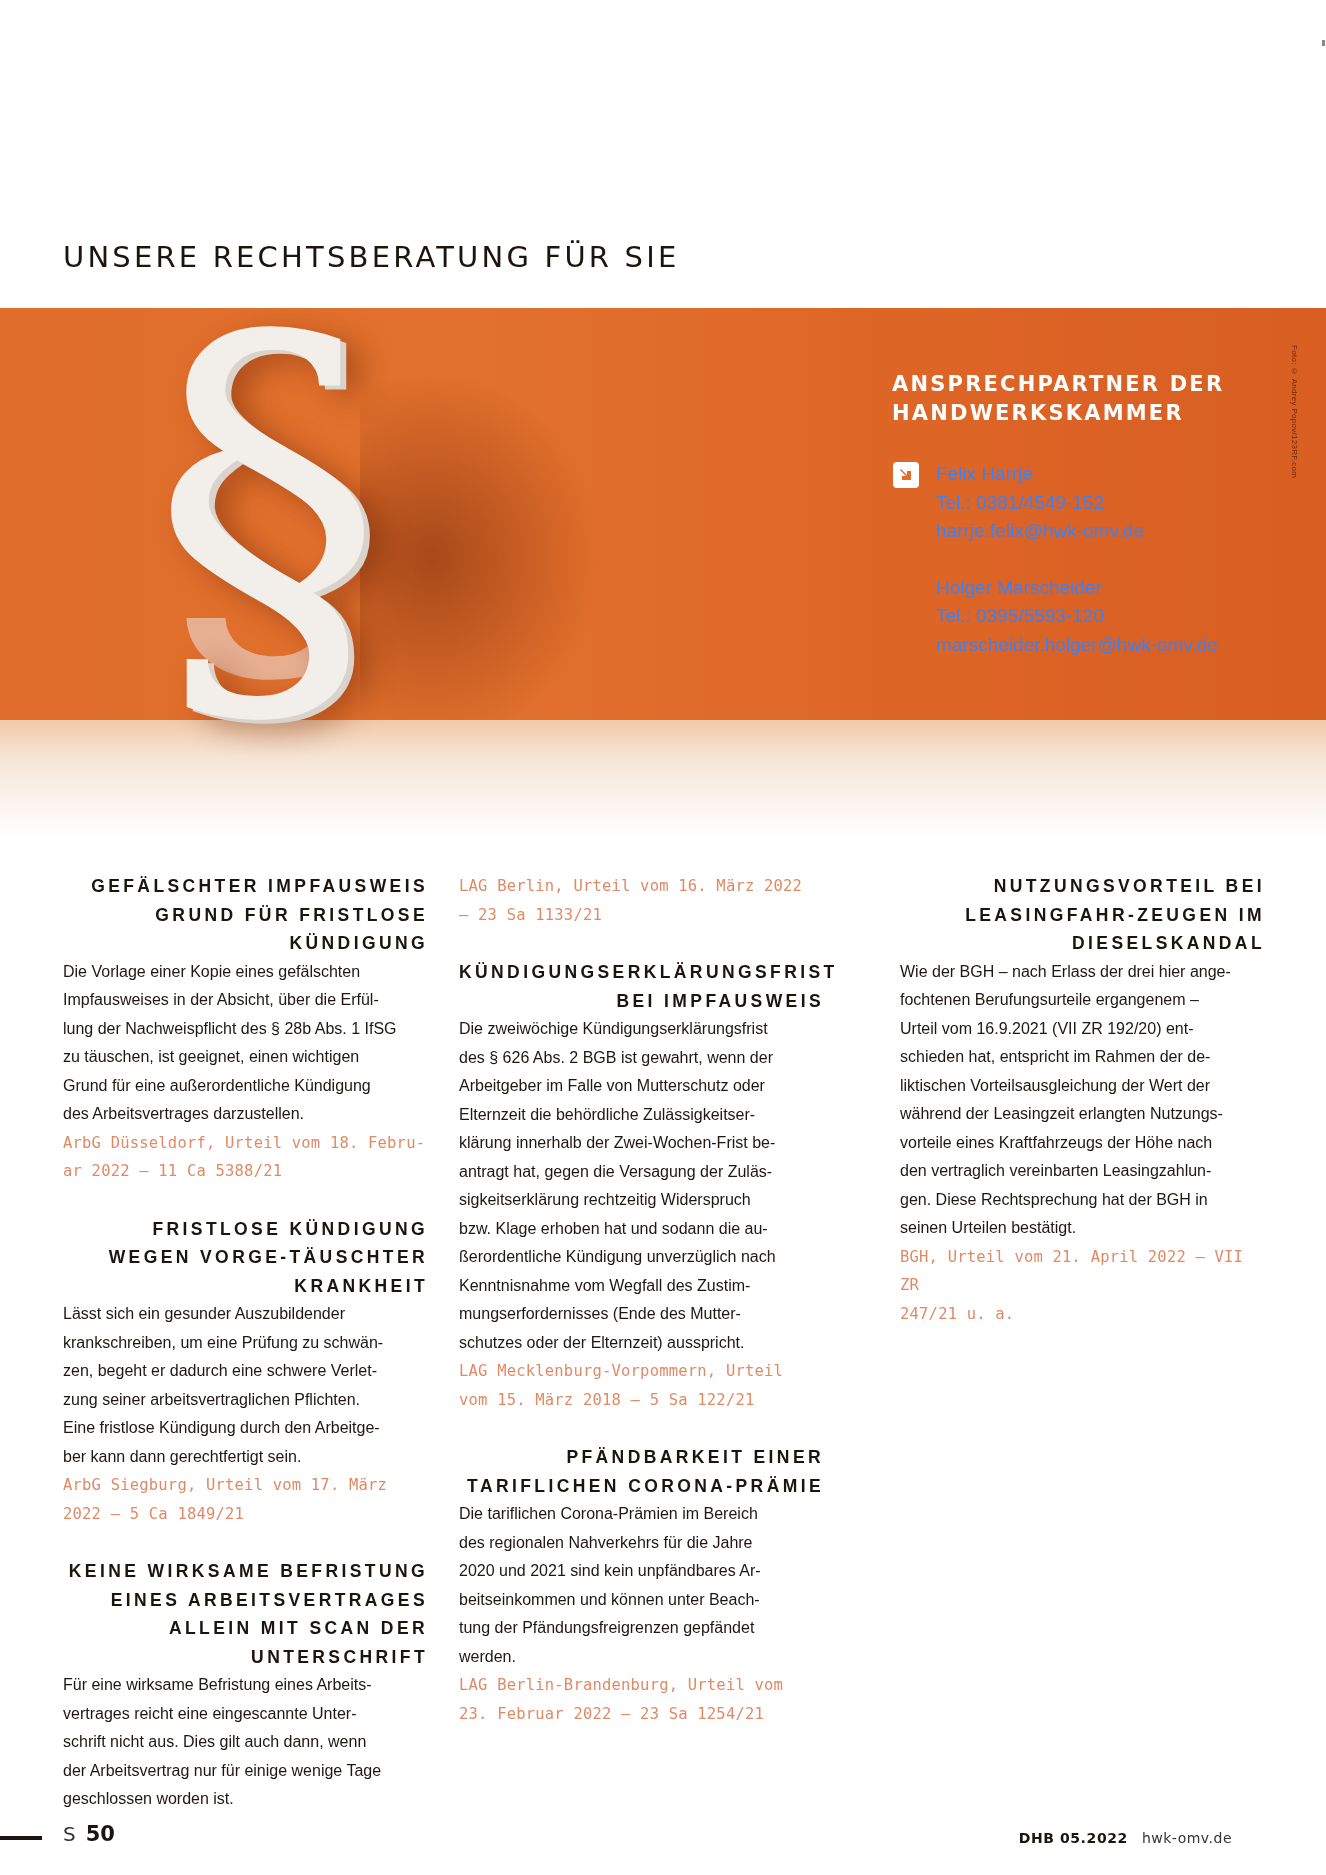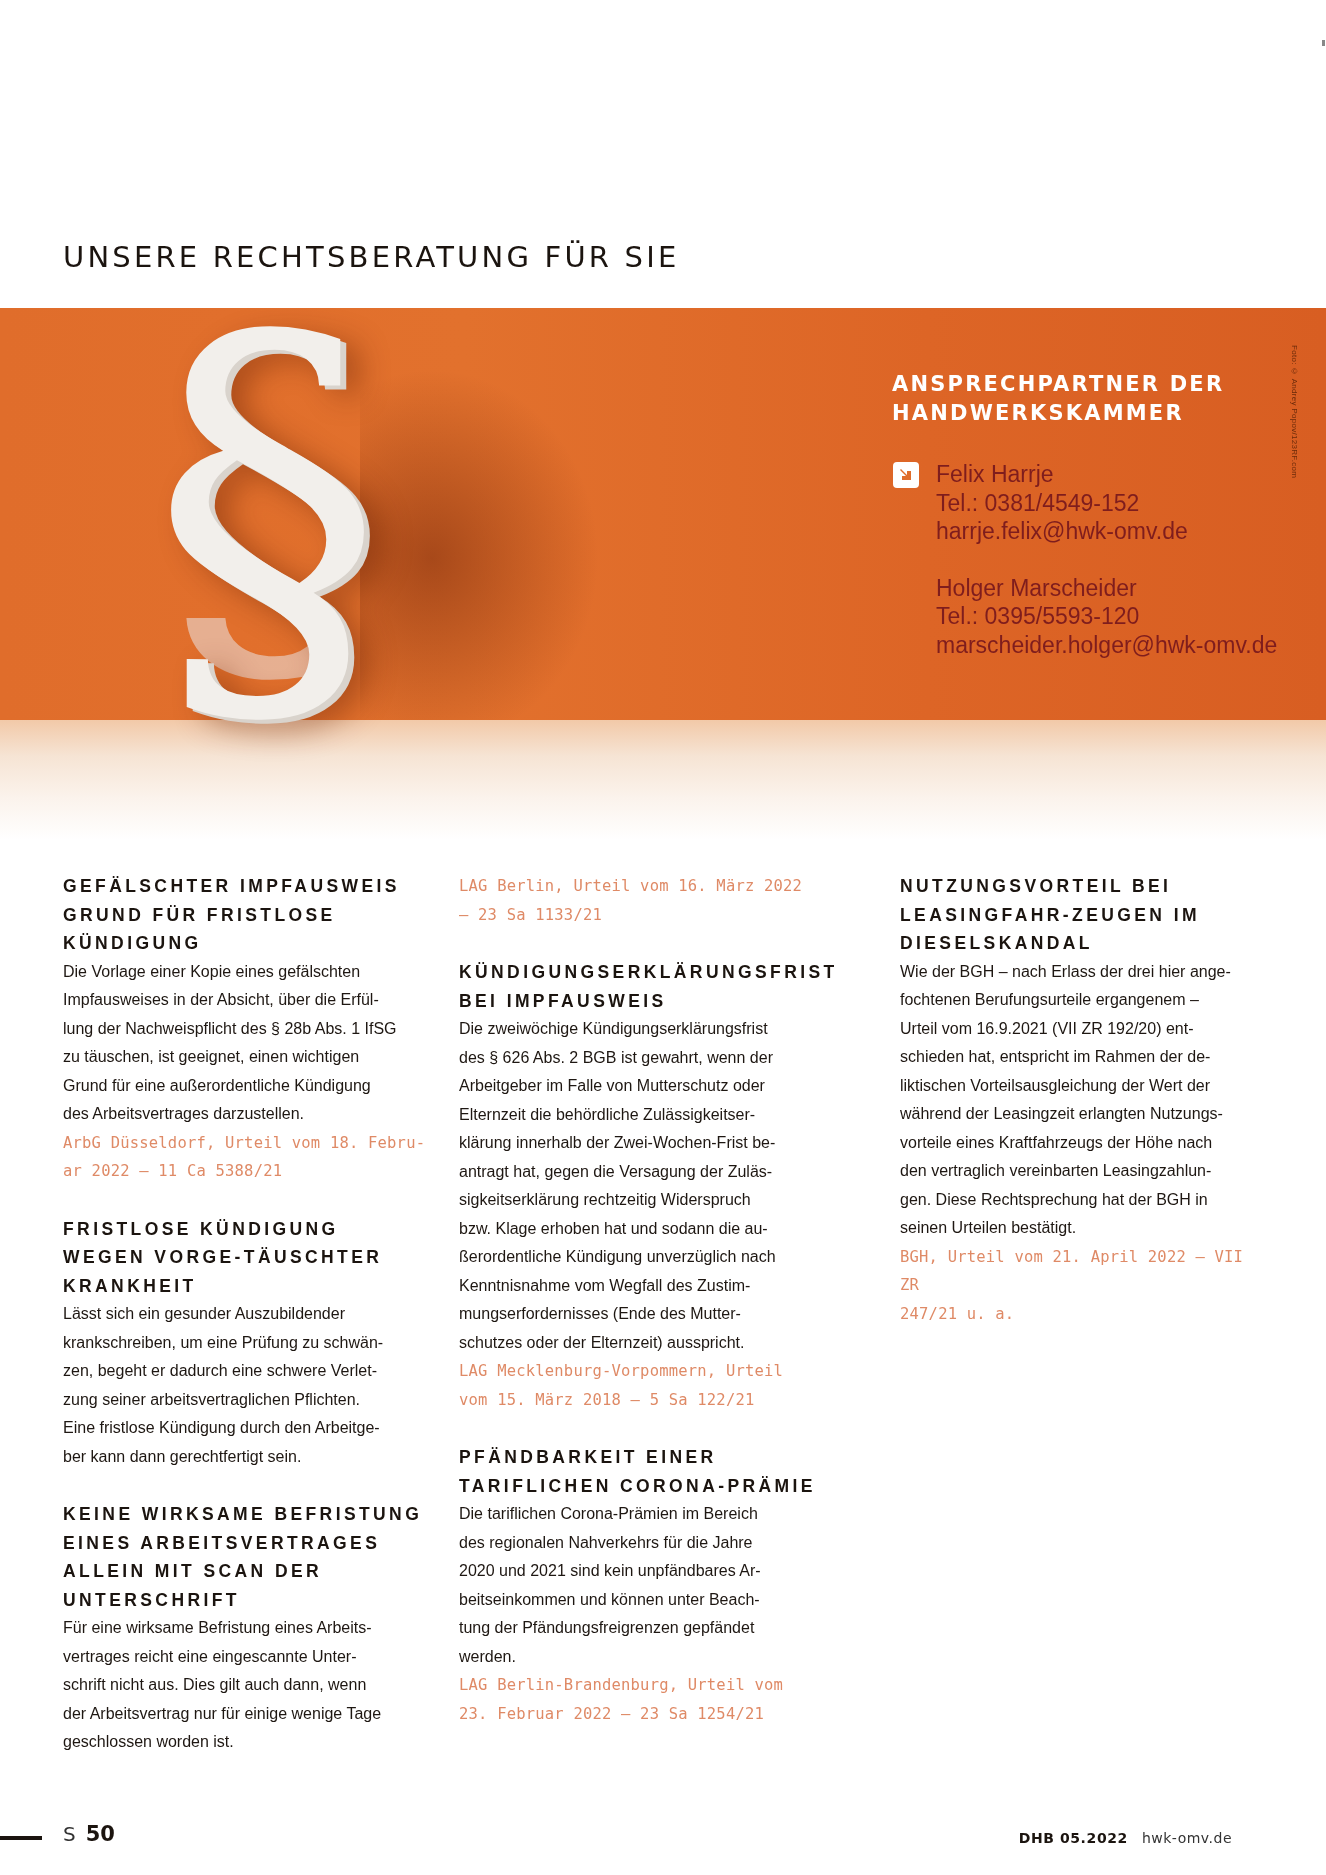--- a/index.html
+++ b/index.html
@@ -43,22 +43,22 @@
 
     .contact-box {
       position: absolute; left: 857px; top: 370px; width: 400px; color: #ffffff; margin-left: 35px;
     }
     .contact-title {
       font-family: "DejaVu Sans", sans-serif; font-weight: bold;
       font-size: 21px; letter-spacing: 2.2px; line-height: 29px;
     }
     .contact-person {
       position: relative; margin-top: 32px; padding-left: 44px;
-      font-family: "Liberation Sans", sans-serif; font-size: 23px; line-height: 28.5px;
-      color: #7f1d1d;
+      font-family: "Liberation Sans", sans-serif; font-size: 19px; line-height: 28.5px;
+      color: #3b82f6;
     }
     .contact-person + .contact-person { margin-top: 28px; }
     .arrow-icon {
       position: absolute; left: 1px; top: 2px; width: 26px; height: 26px;
       background: #ffffff; border-radius: 4px;
       display: flex; align-items: center; justify-content: center;
     }
 
     .photo-credit {
       position: absolute; left: 1290px; top: 345px;
@@ -67,21 +67,21 @@
     }
 
     .column { position: absolute; top: 872px; width: 365px; }
     .col-1 { left: 63px; }
     .col-2 { left: 459px; }
     .col-3 { left: 856px; margin-left: 44px; }
 
     .article { margin-bottom: 29px; }
     .article-heading {
       font-family: "Liberation Sans", sans-serif; font-weight: bold;
-      font-size: 17.5px; letter-spacing: 3.4px; line-height: 28.5px; color: #1b140f;
+      font-size: 17.5px; letter-spacing: 3.4px; line-height: 28.5px; color: #1b140f; text-align: right;
     }
     .article-body {
       font-family: "Liberation Sans", sans-serif;
       font-size: 16px; line-height: 28.5px; color: #1e1712;
       white-space: pre-line;
     }
     .article-citation {
       font-family: "DejaVu Sans Mono", monospace;
       font-size: 15.5px; line-height: 28.5px; color: #df8a66; letter-spacing: 0.2px;
       white-space: pre-line;
@@ -158,20 +158,22 @@
 ar 2022 – 11 Ca 5388/21</div>
   </div>
   <div class="article">
     <div class="article-heading">FRISTLOSE KÜNDIGUNG WEGEN VORGE-TÄUSCHTER KRANKHEIT</div>
     <div class="article-body">Lässt sich ein gesunder Auszubildender
 krankschreiben, um eine Prüfung zu schwän-
 zen, begeht er dadurch eine schwere Verlet-
 zung seiner arbeitsvertraglichen Pflichten.
 Eine fristlose Kündigung durch den Arbeitge-
 ber kann dann gerechtfertigt sein.</div>
+    <div class="article-citation">ArbG Siegburg, Urteil vom 17. März
+2022 – 5 Ca 1849/21</div>
   </div>
   <div class="article">
     <div class="article-heading">KEINE WIRKSAME BEFRISTUNG EINES ARBEITSVERTRAGES ALLEIN MIT SCAN DER UNTERSCHRIFT</div>
     <div class="article-body">Für eine wirksame Befristung eines Arbeits-
 vertrages reicht eine eingescannte Unter-
 schrift nicht aus. Dies gilt auch dann, wenn
 der Arbeitsvertrag nur für einige wenige Tage
 geschlossen worden ist.</div>
   </div>
 </div>

